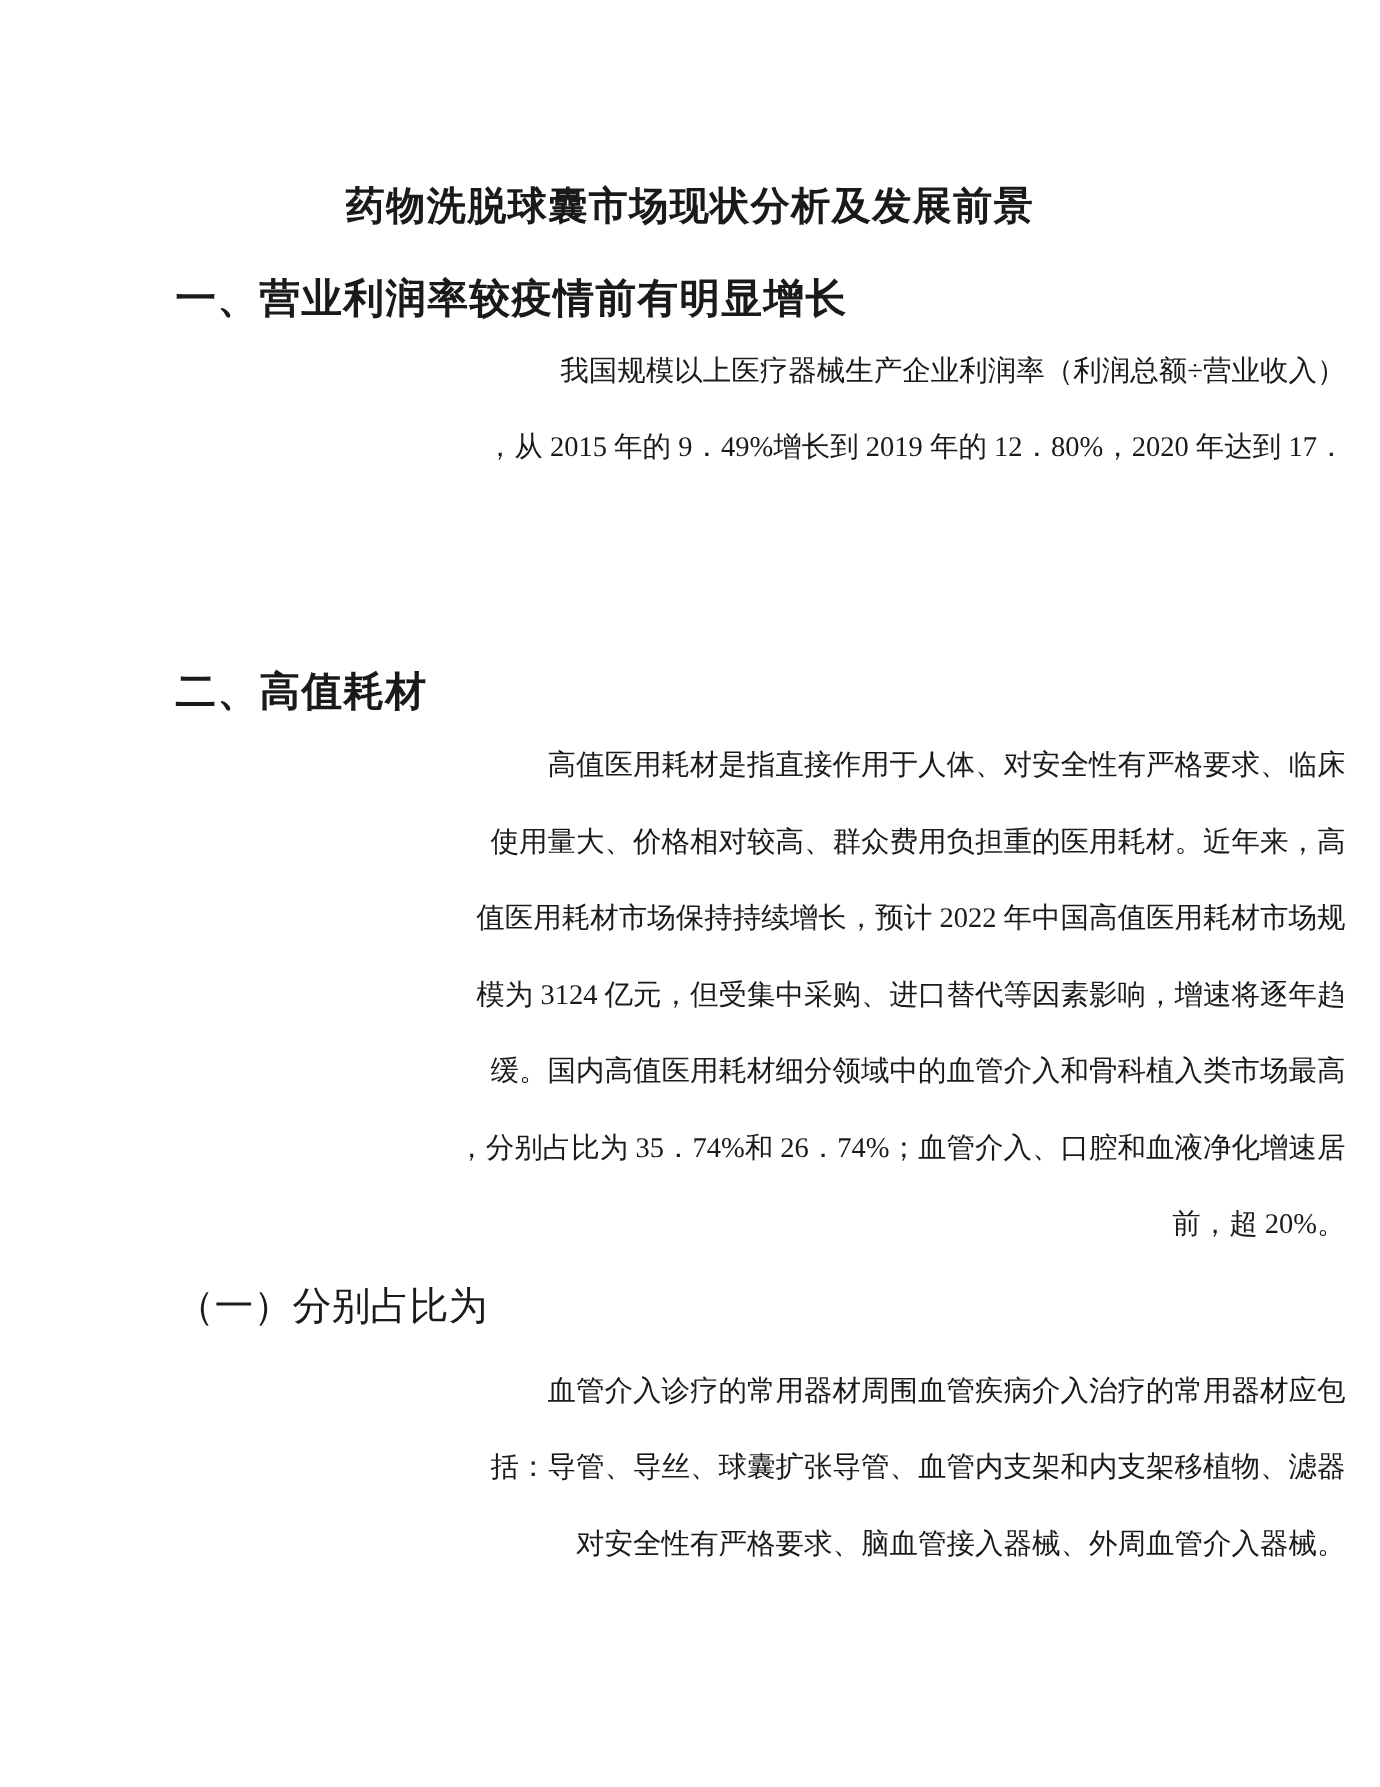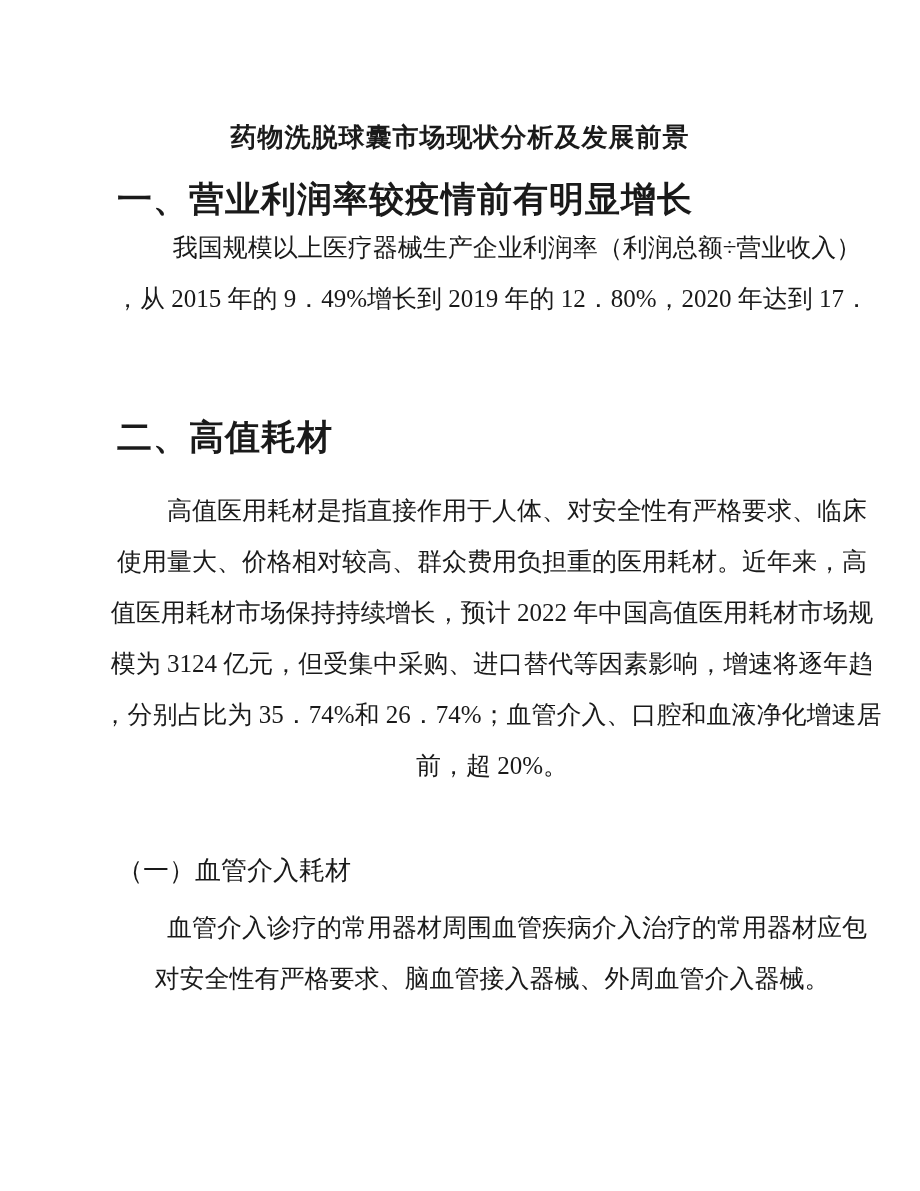--- a/index.html
+++ b/index.html
@@ -25,50 +25,50 @@
     text-align: center;
     font-size: 26px;
     font-weight: bold;
     line-height: 51px;
     letter-spacing: 1px;
   }
   .heading {
     position: absolute;
     left: 87px;
     right: 30px;
-    font-size: 35px;
+    font-size: 27px;
     font-weight: bold;
     line-height: 51px;
     padding-left: 30px;
     letter-spacing: 1px;
   }
   .subheading {
     position: absolute;
     left: 87px;
     right: 30px;
     font-size: 26px;
     font-weight: normal;
     line-height: 51px;
     padding-left: 30px;
   }
   .para {
     position: absolute;
     left: 87px;
     width: 810px;
   }
   .line {
-    font-size: 25px;
+    font-size: 19px;
     line-height: 51px;
     white-space: pre;
-    text-align: center;
+    text-align: right;
   }
   .line.indent { text-indent: 2em; }
   #h1 { top: 174px; }
   #p1 { top: 222px; }
-  #h2 { top: 412px; }
+  #h2 { top: 436px; }
   #p2 { top: 485px; }
   #sub1 { top: 845px; }
   #p3 { top: 902px; }
 </style>
 </head>
 <body>
 
 <div class="page">
 
   <div class="doc-title">药物洗脱球囊市场现状分析及发展前景</div>
@@ -80,24 +80,26 @@
     <div class="line">，从 2015 年的 9．49%增长到 2019 年的 12．80%，2020 年达到 17．</div>
   </div>
 
   <div class="heading" id="h2">二、高值耗材</div>
 
   <div class="para" id="p2">
     <div class="line indent">高值医用耗材是指直接作用于人体、对安全性有严格要求、临床</div>
     <div class="line">使用量大、价格相对较高、群众费用负担重的医用耗材。近年来，高</div>
     <div class="line">值医用耗材市场保持持续增长，预计 2022 年中国高值医用耗材市场规</div>
     <div class="line">模为 3124 亿元，但受集中采购、进口替代等因素影响，增速将逐年趋</div>
+    <div class="line">缓。国内高值医用耗材细分领域中的血管介入和骨科植入类市场最高</div>
     <div class="line">，分别占比为 35．74%和 26．74%；血管介入、口腔和血液净化增速居</div>
     <div class="line">前，超 20%。</div>
   </div>
 
-  <div class="subheading" id="sub1">（一）血管介入耗材</div>
+  <div class="subheading" id="sub1">（一）分别占比为</div>
 
   <div class="para" id="p3">
     <div class="line indent">血管介入诊疗的常用器材周围血管疾病介入治疗的常用器材应包</div>
+    <div class="line">括：导管、导丝、球囊扩张导管、血管内支架和内支架移植物、滤器</div>
     <div class="line">对安全性有严格要求、脑血管接入器械、外周血管介入器械。</div>
   </div>
 
 </div>
 
 </body></html>

